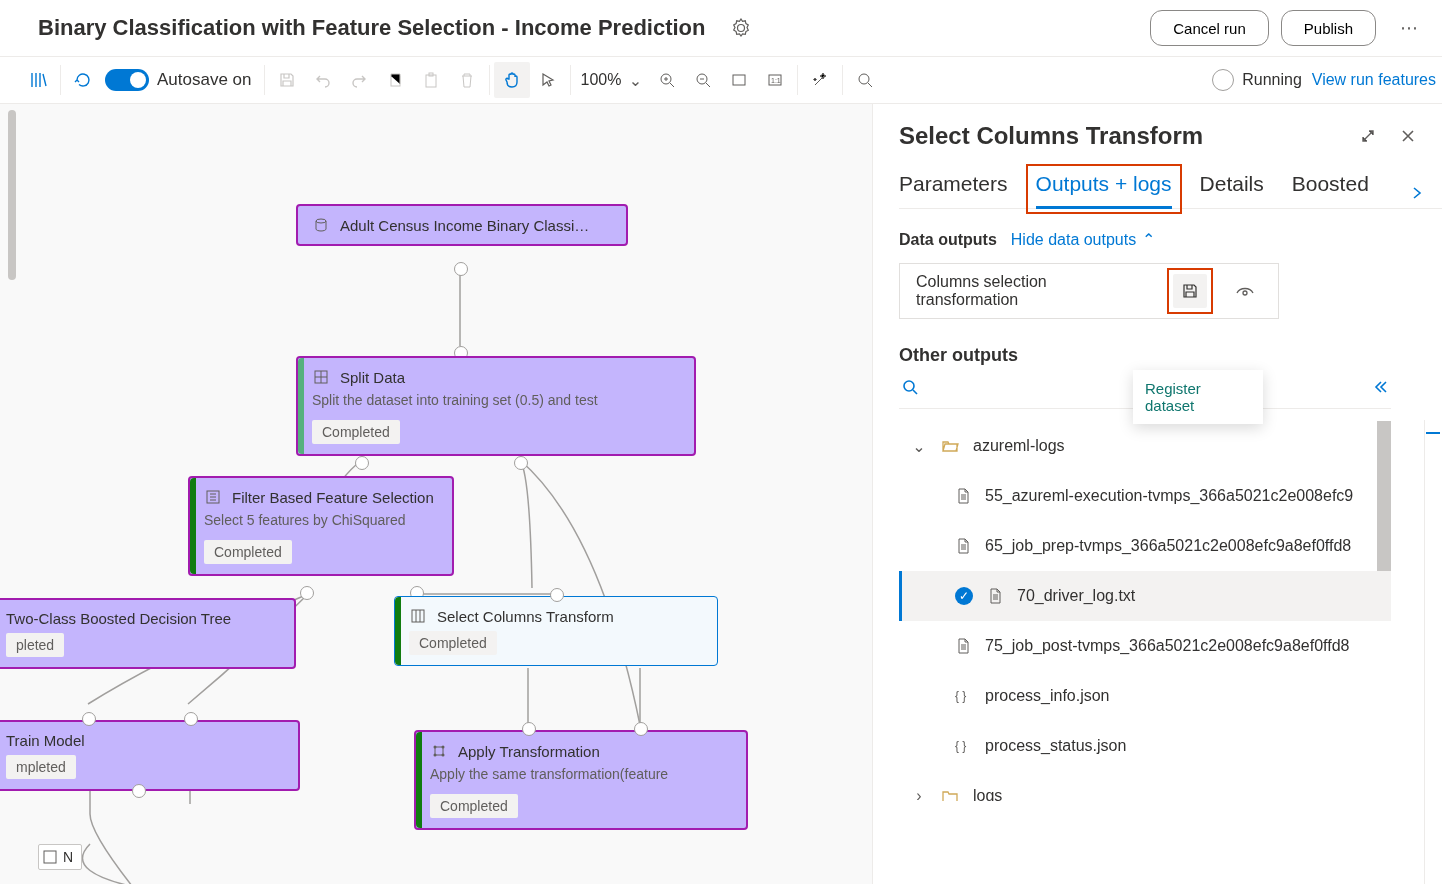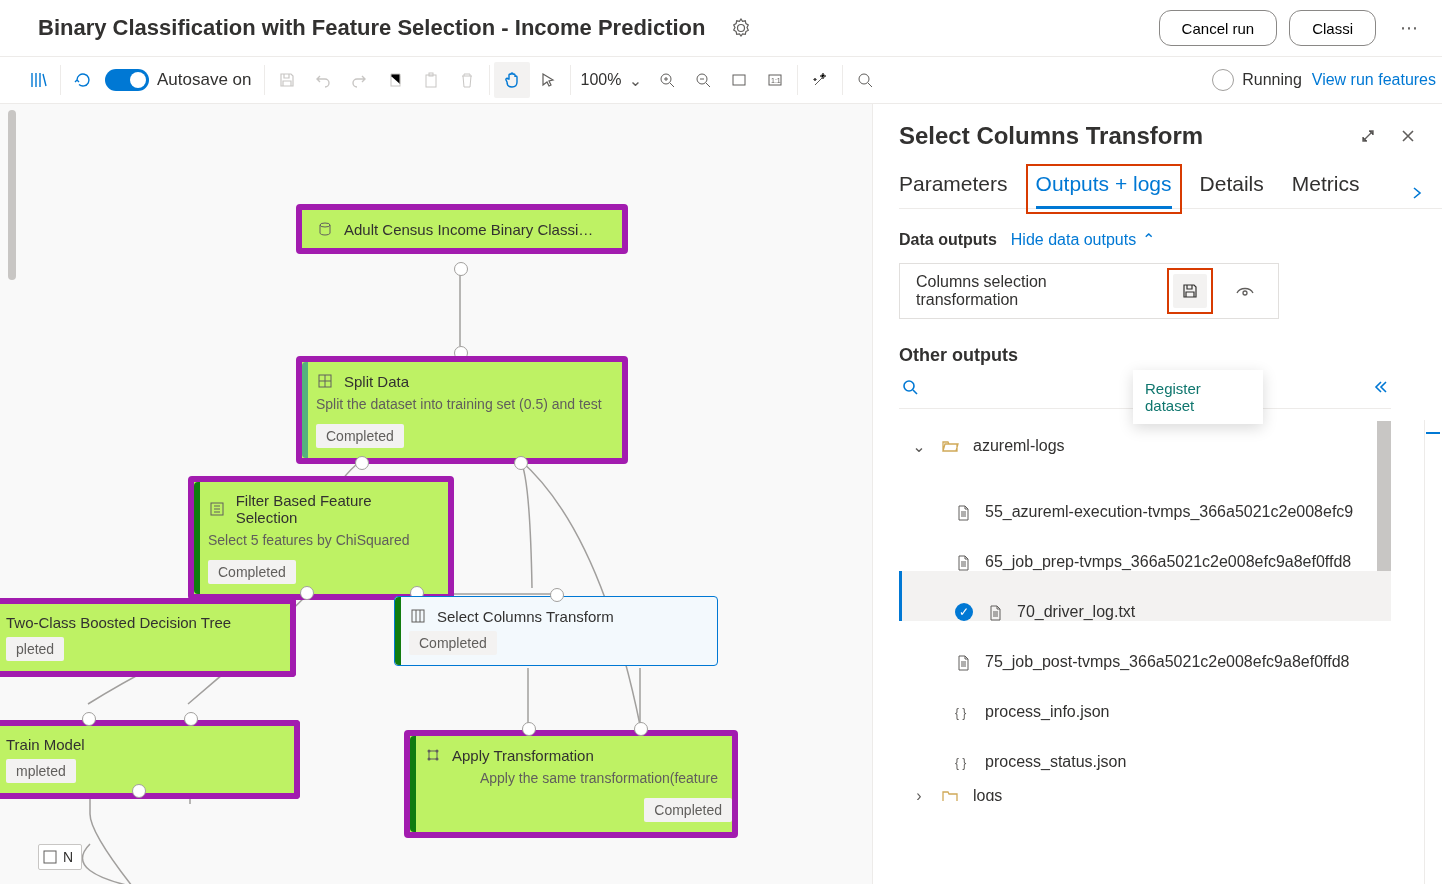--- a/index.html
+++ b/index.html
@@ -25,21 +25,21 @@
   .running-dot { width:22px; height:22px; border:1.5px solid #a19f9d; border-radius:50%; margin-right:8px; }
   .running-lbl { font-size:16px; color:#323130; margin-right:10px; }
   .view-run { color:#0078d4; font-size:16px; }
   .active-ico { background:#f3f2f1; border-radius:2px; }
 
   
   .main { display:flex; height:calc(884px - 56px - 48px); }
   .canvas { flex:1; position:relative; background:#f9f9f9; overflow:hidden; }
   .scroll-thumb { position:absolute; left:8px; top:6px; width:8px; height:170px; background:#c8c6c4; border-radius:4px; }
 
-  .node { position:absolute; background:#bef264; border:6px solid #a21caf; border-radius:4px; }
+  .node { position:absolute; background:#c4b5fd; border:2px solid #a21caf; border-radius:4px; }
   .node-status-l { position:absolute; left:0; top:0; bottom:0; width:6px; border-radius:4px 0 0 4px; }
   .status-green { background:#55b17e; }
   .status-dgreen { background:#107c10; }
   .node-row { display:flex; align-items:center; gap:10px; padding:10px 14px 2px 14px; }
   .node-ico { width:18px; height:18px; display:inline-flex; align-items:center; justify-content:center; color:#605e5c; }
   .node-title { font-size:15px; color:#323130; }
   .node-sub { padding:4px 14px 8px 14px; font-size:14px; color:#605e5c; }
   .node-badge { display:inline-block; margin:4px 0 10px 14px; padding:4px 10px; background:#f3f2f1; border-radius:2px; font-size:14px; color:#605e5c; }
   .node.sel { border:1px solid #0078d4; background:#f3f9fd; }
 
@@ -78,21 +78,21 @@
   .tooltip { position:absolute; left:260px; top:266px; width:130px; padding:10px 12px; background:#fff; box-shadow:0 4px 14px rgba(0,0,0,.15); font-size:15px; color:#0f766e; }
 
   .other-title { font-size:18px; font-weight:600; margin-top:26px; }
   .search-row { display:flex; align-items:center; margin-top:10px; padding-bottom:10px; border-bottom:1px solid #edebe9; max-width:492px; }
   .search-ico { color:#0078d4; width:22px; height:22px; display:flex; align-items:center; justify-content:center; }
   .collapse-ico { margin-left:auto; width:22px; height:22px; display:flex; align-items:center; justify-content:center; color:#0078d4; }
 
   .tree { margin-top:12px; max-width:492px; height:380px; overflow-y:auto; position:relative; }
   .tree-item { display:flex; align-items:center; height:50px; padding-left:12px; gap:14px; font-size:16px; color:#323130; }
   .tree-item.folder { padding-left:12px; }
-  .tree-item.file { padding-left:56px;align-items:flex-end; }
+  .tree-item.file { padding-left:56px; }
   .tree-item.selected { background:#f3f2f1; position:relative; }
   .tree-item.selected::before { content:""; position:absolute; left:0; top:0; bottom:0; width:3px; background:#0078d4; }
   .chk { width:18px; height:18px; border-radius:50%; background:#0078d4; display:flex; align-items:center; justify-content:center; color:#fff; font-size:12px; }
   .tree-scroll-thumb { position:absolute; right:0; top:0; width:14px; height:160px; background:#c8c6c4; }
 
   .chev { display:inline-flex; width:16px; height:16px; align-items:center; justify-content:center; color:#605e5c; }
 
   
   .panel-right-strip { position:absolute; right:0; top:316px; width:18px; height:560px; border-left:1px solid #edebe9; }
   .panel-right-strip .mark { position:absolute; top:12px; right:2px; width:14px; height:14px; border-top:2px solid #0078d4; }
@@ -107,21 +107,21 @@
 
 <div class="hdr">
   <div class="hdr-title">Binary Classification with Feature Selection - Income Prediction</div>
   <div class="hdr-gear">
     <svg width="20" height="20" viewBox="0 0 20 20">
         <path fill="none" stroke="#605e5c" stroke-width="1.2" d="M10 6.5A3.5 3.5 0 1 0 10 13.5 3.5 3.5 0 1 0 10 6.5M10 1l1.5 2.4 2.8-.6 .6 2.8L17.3 7 16 9.6l1.3 2.6-2.4 1.4-.6 2.8-2.8-.6L10 18l-1.5-2.2-2.8.6-.6-2.8L2.7 12 4 9.6 2.7 7l2.4-1.4.6-2.8 2.8.6z"></path>
       </svg>
   </div>
   <div class="hdr-spacer"></div>
   <button class="hdr-btn">Cancel run</button>
-  <button class="hdr-btn">Classi</button>
+  <button class="hdr-btn">Publish</button>
   <div class="hdr-more">⋯</div>
 </div>
 
 <div class="tbar">
   <div class="ico" style="color:#0078d4;">
     <svg width="18" height="18" viewBox="0 0 18 18">
         <path stroke="#0078d4" stroke-width="1.4" d="M3 2v14M7 2v14M11 2v14M14 3l3 12"></path>
       </svg>
   </div>
   <div class="sep"></div>
@@ -252,21 +252,21 @@
               <path fill="none" stroke="#605e5c" d="M3 4v8c0 1.1 2.2 2 5 2s5-.9 5-2V4"></path>
             </svg>
         </span>
         <span class="node-title">Adult Census Income Binary Classi…</span>
       </div>
       <div style="height:8px;"></div>
     </div>
     <div class="port" style="left:454px; top:158px;"></div>
     <div class="port" style="left:454px; top:242px;"></div>
 
-    <div class="node" style="left:296px; top:252px; width:332px;">
+    <div class="node" style="left:296px; top:252px; width:400px;">
       <div class="node-status-l status-green"></div>
       <div class="node-row">
         <span class="node-ico">
           <svg width="16" height="16" viewBox="0 0 16 16">
               <rect x="2" y="2" width="12" height="12" fill="none" stroke="#605e5c"></rect>
               <path stroke="#605e5c" d="M8 2v12M2 8h12"></path>
             </svg>
         </span>
         <span class="node-title">Split Data</span>
       </div>
@@ -318,21 +318,21 @@
     <div class="node" style="left:0px; top:616px; width:300px; border-left:none; border-radius:0 4px 4px 0;">
       <div class="node-row" style="padding-left:6px;">
         <span class="node-title">Train Model</span>
       </div>
       <span class="node-badge" style="margin-left:6px;">mpleted</span>
     </div>
     <div class="port" style="left:82px; top:608px;"></div>
     <div class="port" style="left:184px; top:608px;"></div>
     <div class="port" style="left:132px; top:680px;"></div>
 
-    <div class="node" style="left:404px; top:626px; width:334px;text-align:right;">
+    <div class="node" style="left:414px; top:626px; width:334px;">
       <div class="node-status-l status-dgreen"></div>
       <div class="node-row">
         <span class="node-ico">
           <svg width="16" height="16" viewBox="0 0 16 16">
               <circle cx="4" cy="4" r="1.5" fill="#605e5c"></circle>
               <circle cx="12" cy="4" r="1.5" fill="#605e5c"></circle>
               <circle cx="4" cy="12" r="1.5" fill="#605e5c"></circle>
               <circle cx="12" cy="12" r="1.5" fill="#605e5c"></circle>
               <path stroke="#605e5c" d="M4 4h8M4 12h8M4 4v8M12 4v8"></path>
             </svg>
@@ -366,21 +366,21 @@
         <svg width="16" height="16" viewBox="0 0 16 16">
             <path stroke="#605e5c" stroke-width="1.6" d="M3 3l10 10M13 3L3 13"></path>
           </svg>
       </div>
     </div>
 
     <div class="tabs">
       <div class="tab">Parameters</div>
       <div class="tab active hl-red hl-tab">Outputs + logs</div>
       <div class="tab">Details</div>
-      <div class="tab">Metrics</div>
+      <div class="tab">Boosted</div>
       <div class="tabs-chevron">
         <svg width="14" height="14" viewBox="0 0 14 14">
             <path fill="none" stroke="#0078d4" stroke-width="1.6" d="M4 2l6 5-6 5"></path>
           </svg>
       </div>
     </div>
 
     <div class="section-row">
       <div class="section-lbl">Data outputs</div>
       <a class="link">

